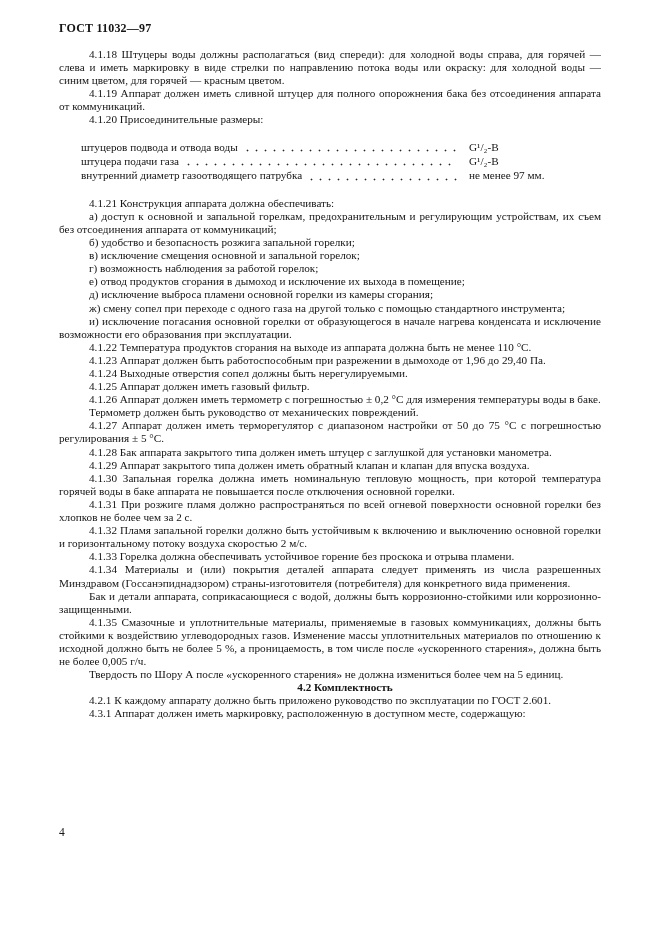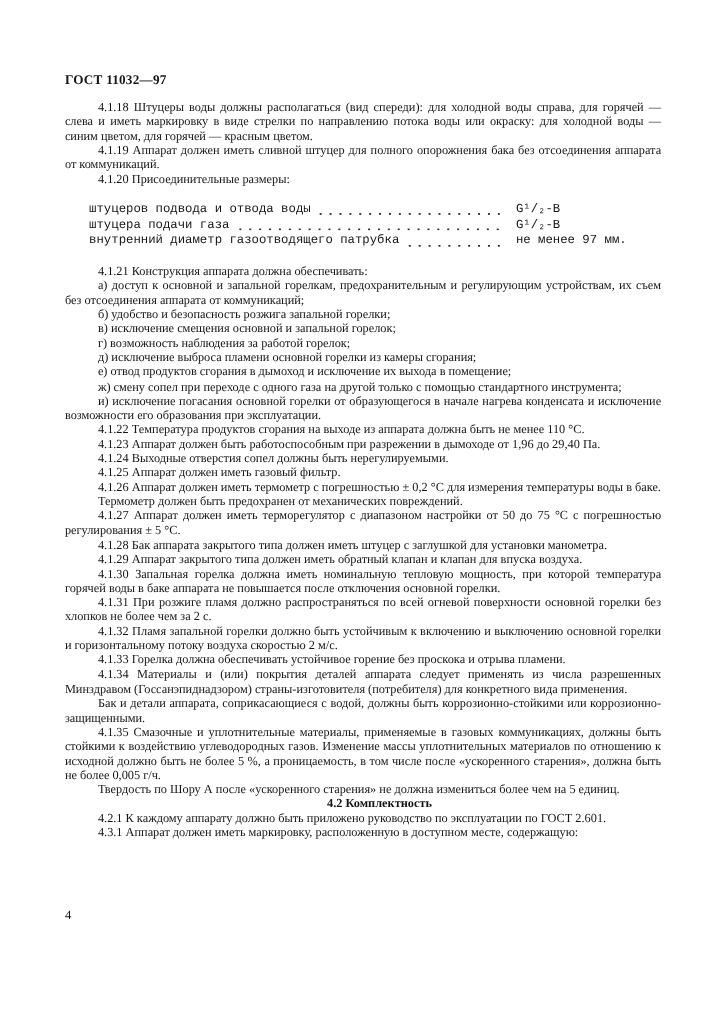--- a/index.html
+++ b/index.html
@@ -12,21 +12,21 @@
     height: 936px;
     position: relative;
     font-family: "Liberation Serif", "DejaVu Serif", serif;
     color: #151515;
     overflow: hidden;
   }
   .page {
     position: absolute;
     inset: 0;
     box-sizing: border-box;
-    padding: 66px 60px 0 59px;
+    padding: 22px 60px 0 59px;
     background: #ffffff;
   }
   .doc-header {
     font-weight: bold;
     font-size: 12px;
     line-height: 13px;
     margin: 0 0 13px 0;
     letter-spacing: 0.2px;
   }
   .doc-body p {
@@ -47,21 +47,20 @@
   }
   .spec-list {
     margin: 13px 0 14px 0;
     padding-left: 22px;
   }
   .spec-row {
     display: flex;
     align-items: center;
     font-size: 11.2px;
     line-height: 14.4px;
-    font-family: Liberation Mono, monospace;
   }
   .spec-label {
     white-space: nowrap;
     flex: 0 0 auto;
   }
   .dot-leader {
     flex: 1 1 auto;
     align-self: flex-end;
     height: 10px;
     margin: 0 12px 2px 5px;
@@ -108,30 +107,30 @@
           <span class="spec-label">внутренний диаметр газоотводящего патрубка</span>
           <span class="dot-leader"></span>
           <span class="spec-value">не менее 97 мм.</span>
         </div>
       </div>
       <p class="para">4.1.21  Конструкция аппарата должна обеспечивать:</p>
       <p class="para">а)  доступ к основной и запальной горелкам, предохранительным и регулирующим устройствам, их съем без отсоединения аппарата от коммуникаций;</p>
       <p class="para">б)  удобство и безопасность розжига запальной горелки;</p>
       <p class="para">в)  исключение смещения основной и запальной горелок;</p>
       <p class="para">г)  возможность наблюдения за работой горелок;</p>
+      <p class="para">е)  отвод продуктов сгорания в дымоход и исключение их выхода в помещение;</p>
       <p class="para">д)  исключение выброса пламени основной горелки из камеры сгорания;</p>
-      <p class="para">е)  отвод продуктов сгорания в дымоход и исключение их выхода в помещение;</p>
       <p class="para">ж)  смену сопел при переходе с одного газа на другой только с помощью стандартного инструмента;</p>
       <p class="para">и)  исключение погасания основной горелки от образующегося в начале нагрева конденсата и исключение возможности его образования при эксплуатации.</p>
       <p class="para">4.1.22  Температура продуктов сгорания на выходе из аппарата должна быть не менее 110 °С.</p>
       <p class="para">4.1.23  Аппарат должен быть работоспособным при разрежении в дымоходе от 1,96 до 29,40 Па.</p>
       <p class="para">4.1.24  Выходные отверстия сопел должны быть нерегулируемыми.</p>
       <p class="para">4.1.25  Аппарат должен иметь газовый фильтр.</p>
       <p class="para">4.1.26  Аппарат должен иметь термометр с погрешностью ± 0,2 °С для измерения температуры воды в баке.</p>
-      <p class="para">Термометр должен быть предохранен от механических повреждений.</p>
+      <p class="para">Термометр должен быть руководство от механических повреждений.</p>
       <p class="para">4.1.27  Аппарат должен иметь терморегулятор с диапазоном настройки от 50 до 75 °С с погрешностью регулирования ± 5 °С.</p>
       <p class="para">4.1.28  Бак аппарата закрытого типа должен иметь штуцер с заглушкой для установки манометра.</p>
       <p class="para">4.1.29  Аппарат закрытого типа должен иметь обратный клапан и клапан для впуска воздуха.</p>
       <p class="para">4.1.30  Запальная горелка должна иметь номинальную тепловую мощность, при которой температура горячей воды в баке аппарата не повышается после отключения основной горелки.</p>
       <p class="para">4.1.31  При розжиге пламя должно распространяться по всей огневой поверхности основной горелки без хлопков не более чем за 2 с.</p>
       <p class="para">4.1.32  Пламя запальной горелки должно быть устойчивым к включению и выключению основной горелки и горизонтальному потоку воздуха скоростью 2 м/с.</p>
       <p class="para">4.1.33  Горелка должна обеспечивать устойчивое горение без проскока и отрыва пламени.</p>
       <p class="para">4.1.34  Материалы и (или) покрытия деталей аппарата следует применять из числа разрешенных Минздравом (Госсанэпиднадзором) страны-изготовителя (потребителя) для конкретного вида применения.</p>
       <p class="para">Бак и детали аппарата, соприкасающиеся с водой, должны быть коррозионно-стойкими или коррозионно-защищенными.</p>
       <p class="para">4.1.35 Смазочные и уплотнительные материалы, применяемые в газовых коммуникациях, должны быть стойкими к воздействию углеводородных газов. Изменение массы уплотнительных материалов по отношению к исходной должно быть не более 5 %, а проницаемость, в том числе после «ускоренного старения», должна быть не более 0,005 г/ч.</p>

